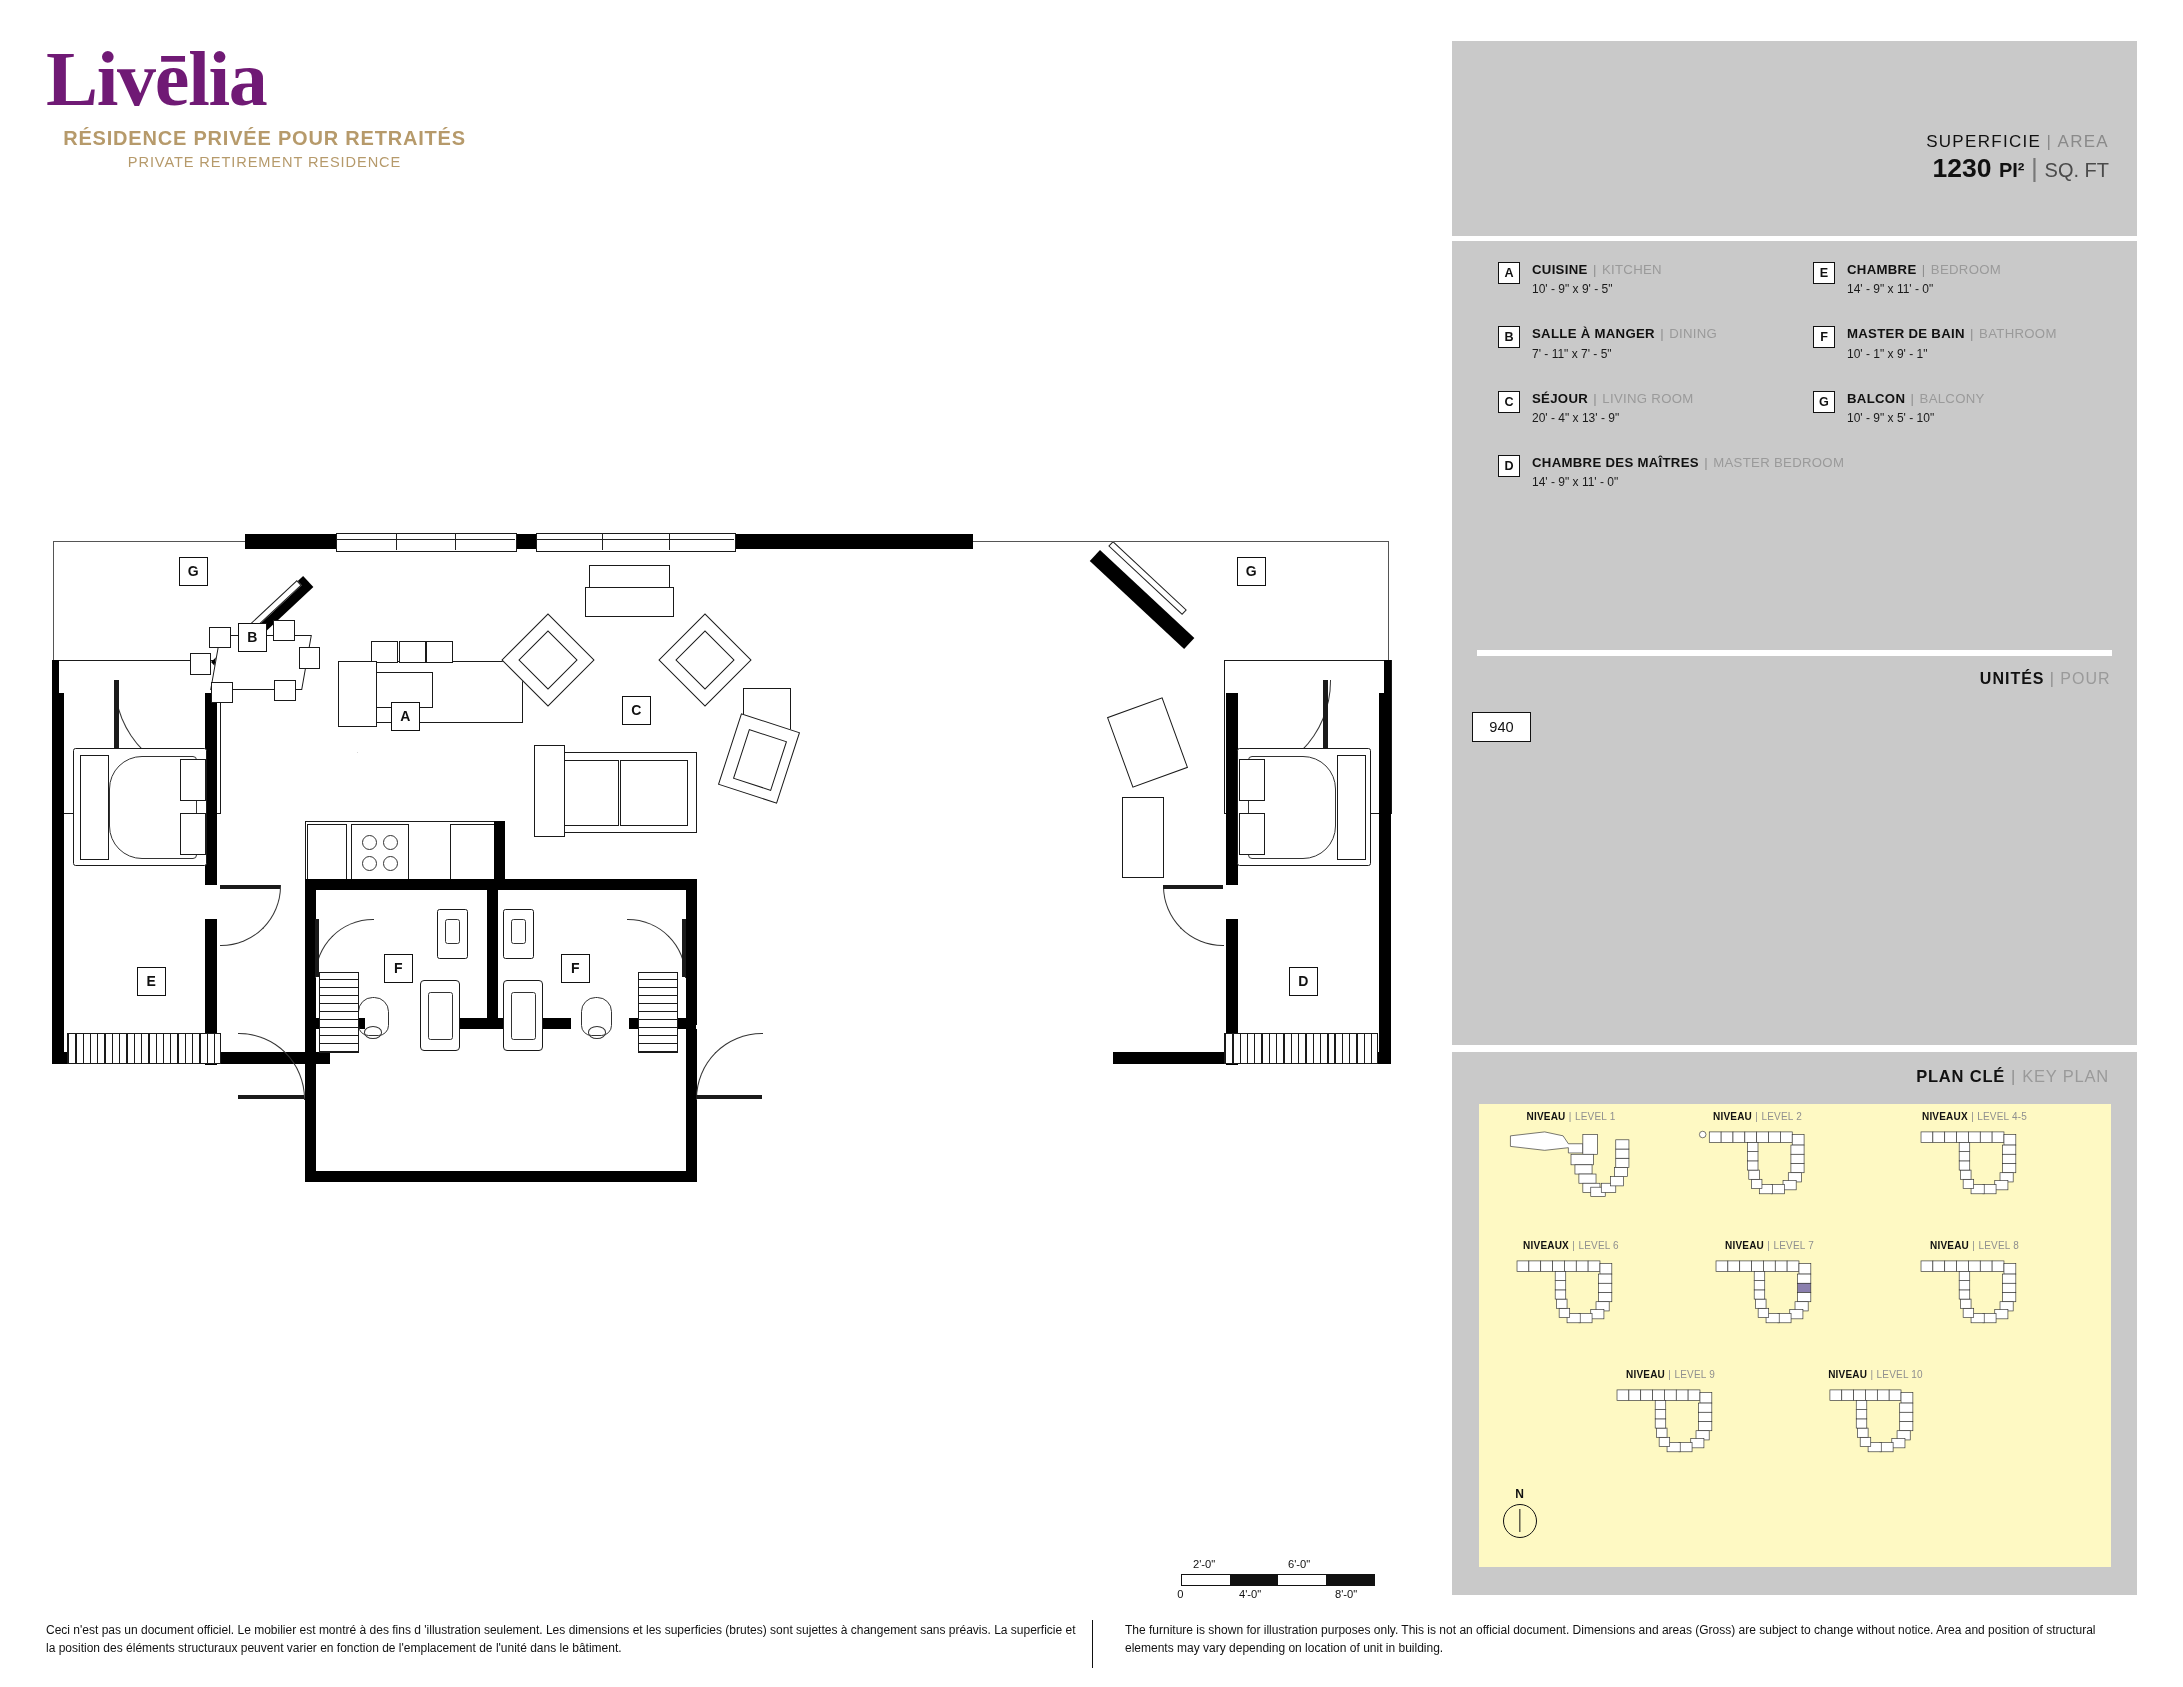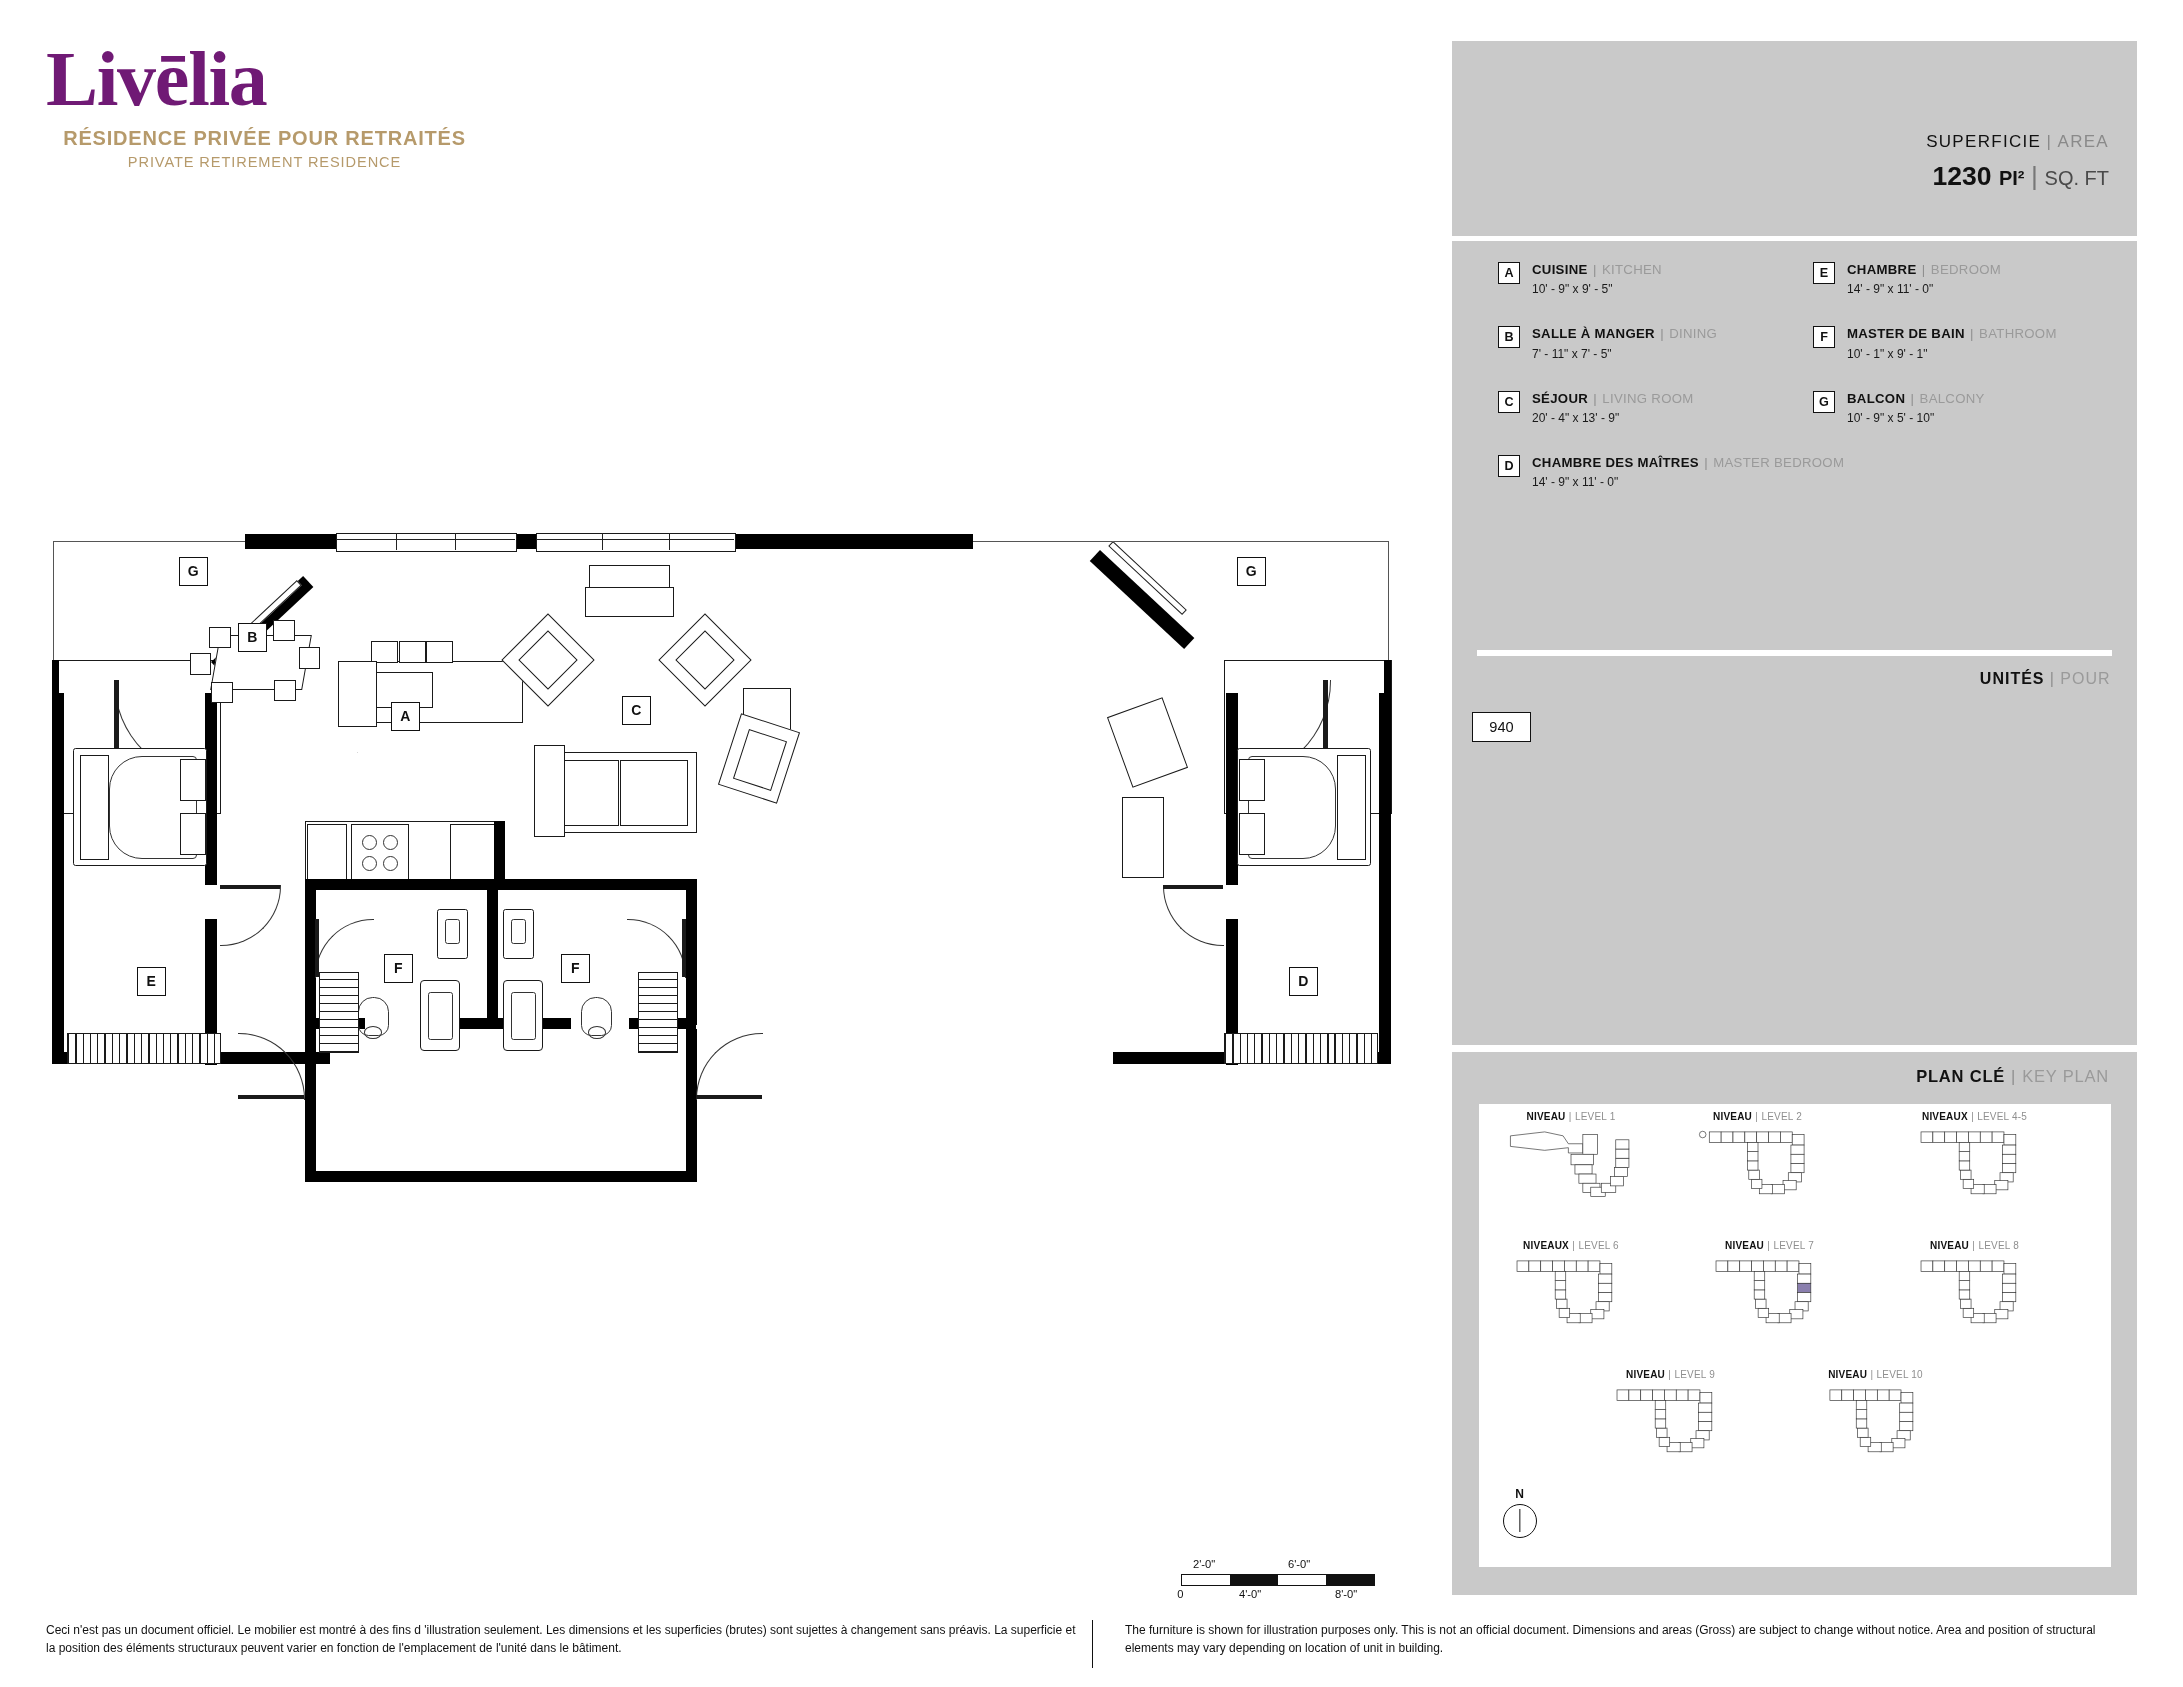--- a/index.html
+++ b/index.html
@@ -40,21 +40,21 @@
     position:absolute;right:26.5px;top:22.5px;
     font-size:49px;font-weight:700;letter-spacing:0.7px;color:#111;
   }
   #superficie-line{
     position:absolute;right:28px;top:91px;
     font-size:17px;letter-spacing:1.3px;color:#111;
   }
   #superficie-line .sep{color:#8a8a8a;padding:0 5.3px;}
   #superficie-line .en{color:#8a8a8a;}
   #area-line{
-    position:absolute;right:28px;top:120px;
+    position:absolute;right:28px;top:112px;
     font-size:26.5px;font-weight:700;color:#111;
   }
   #area-line .unit{font-size:20px;font-weight:700;}
   #area-line .sep{color:#777;padding:0 6.6px;font-weight:400;}
   #area-line .en{font-size:20px;color:#4a4a4a;font-weight:400;}
 
   #panel-legend{
     left:1452px;top:241px;width:685px;height:804px;background:#c9c9c9;
   }
   .legend-col{position:absolute;top:21px;}
@@ -88,21 +88,21 @@
   
   #panel-key{
     left:1452px;top:1052px;width:685px;height:543px;background:#c9c9c9;
   }
   #keyplan-head{
     position:absolute;right:28px;top:14.6px;font-size:16.5px;font-weight:700;letter-spacing:0.8px;color:#111;
   }
   #keyplan-head .bar{color:#8f8f8f;font-weight:400;padding:0 6px;}
   #keyplan-head .en{color:#9a9a9a;font-weight:400;}
   #keyplan-canvas{
-    position:absolute;left:26.5px;top:52px;width:632px;height:463px;background:#ffffff;
+    position:absolute;left:26.5px;top:52px;width:632px;height:463px;background:#fef9c3;
   }
   .kp-cell{position:absolute;width:132px;height:99px;}
   .kp-label{font-size:10px;font-weight:700;color:#111;text-align:center;letter-spacing:0.2px;}
   .kp-label .bar{color:#8f8f8f;font-weight:400;padding:0 3.3px;}
   .kp-label .en{color:#8f8f8f;font-weight:400;}
   .kp-art{position:relative;width:132px;height:79px;margin-top:2px;}
 
   #compass{position:absolute;left:14.6px;bottom:20px;width:53px;height:60px;}
   #compass .n{font-size:12px;font-weight:700;text-align:center;color:#111;}
   #compass .circ{

